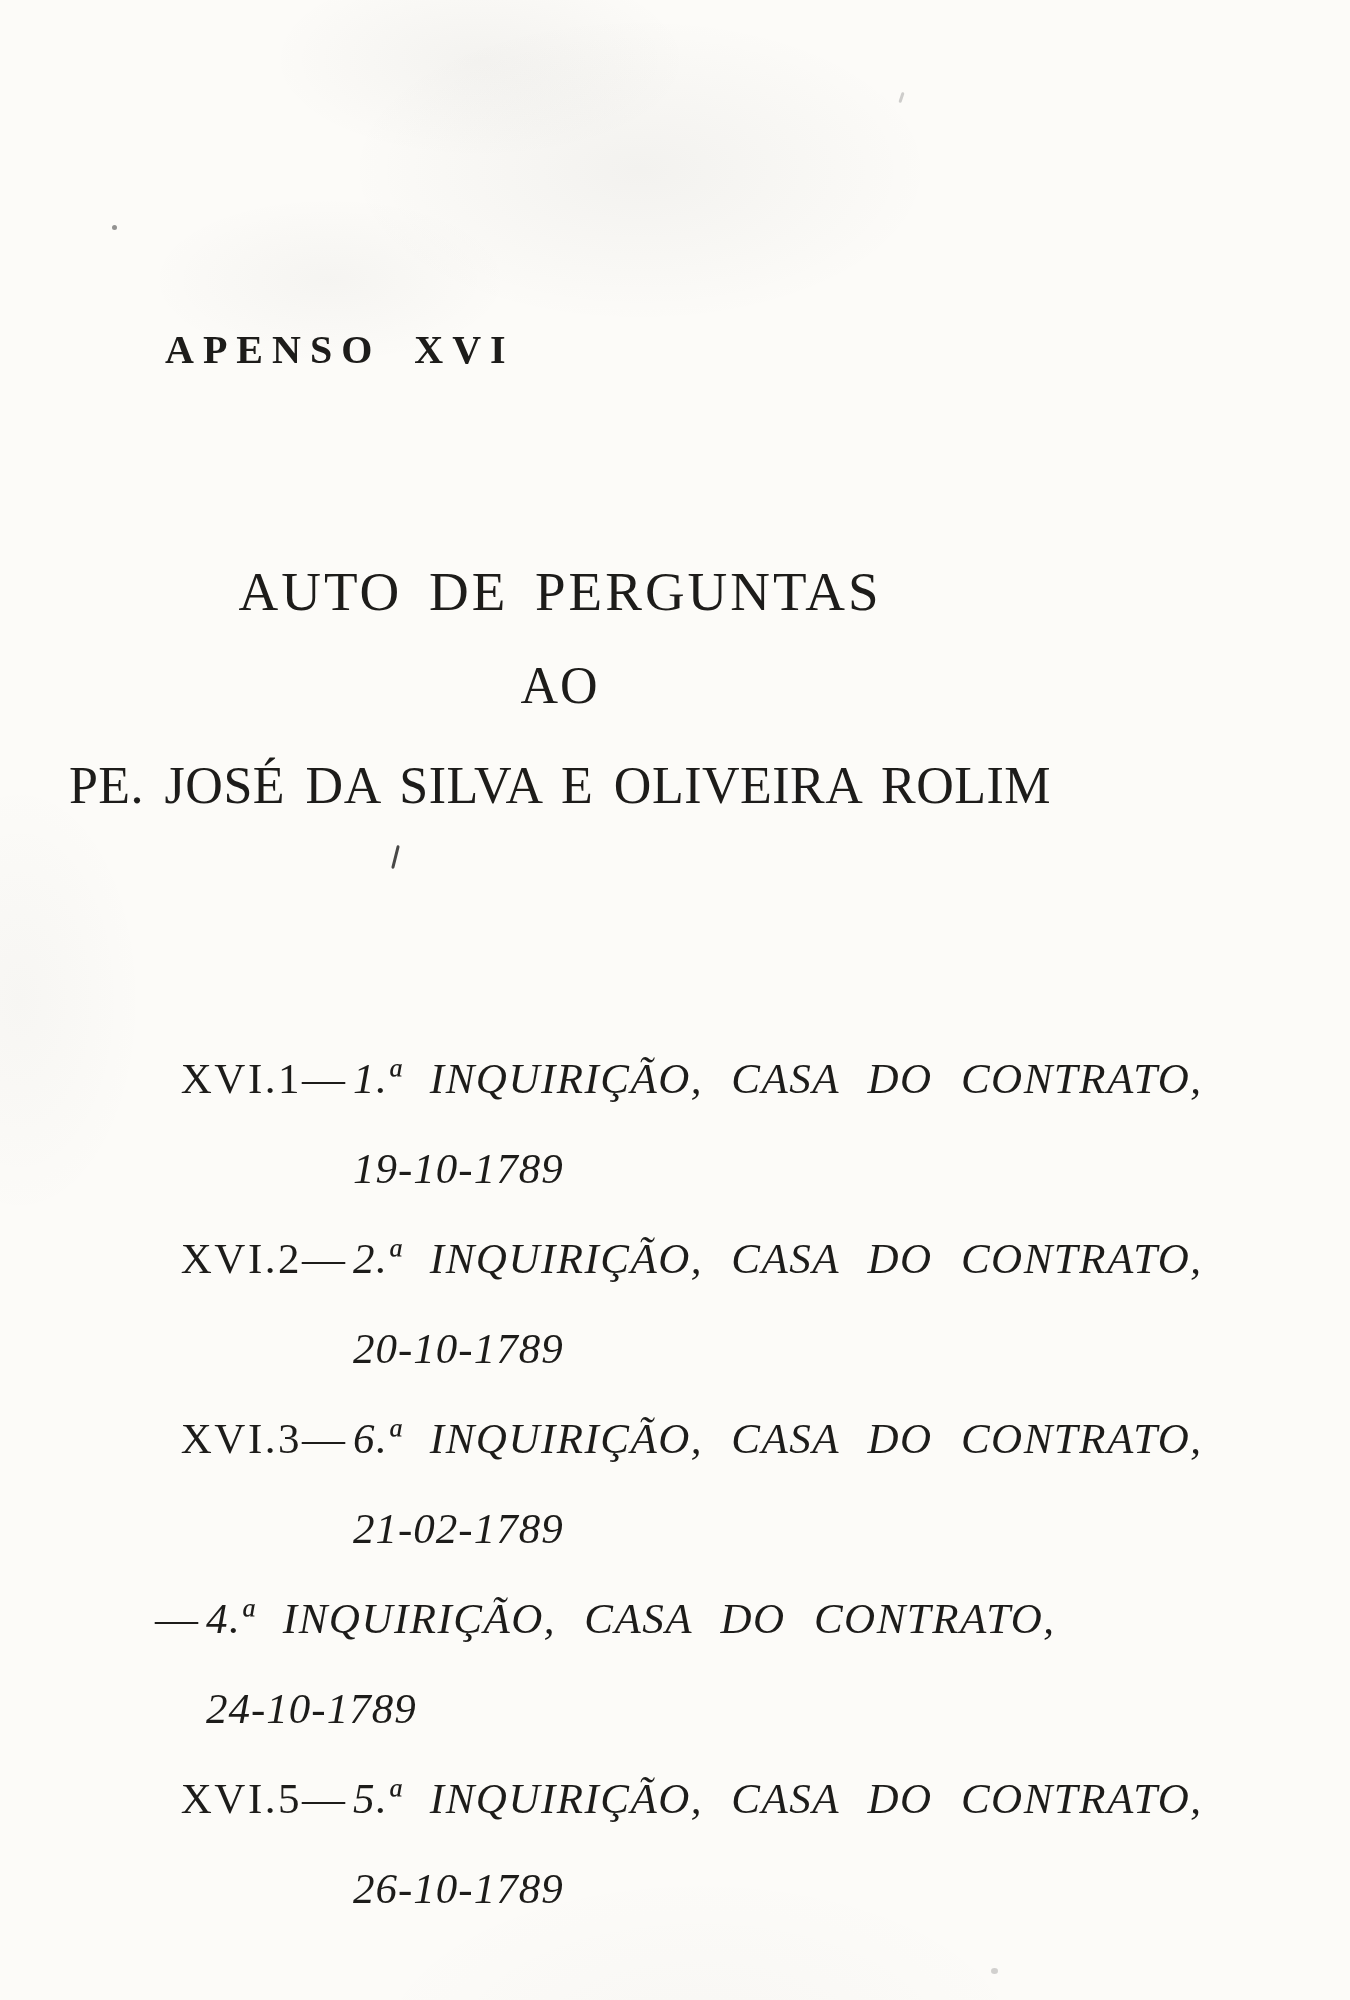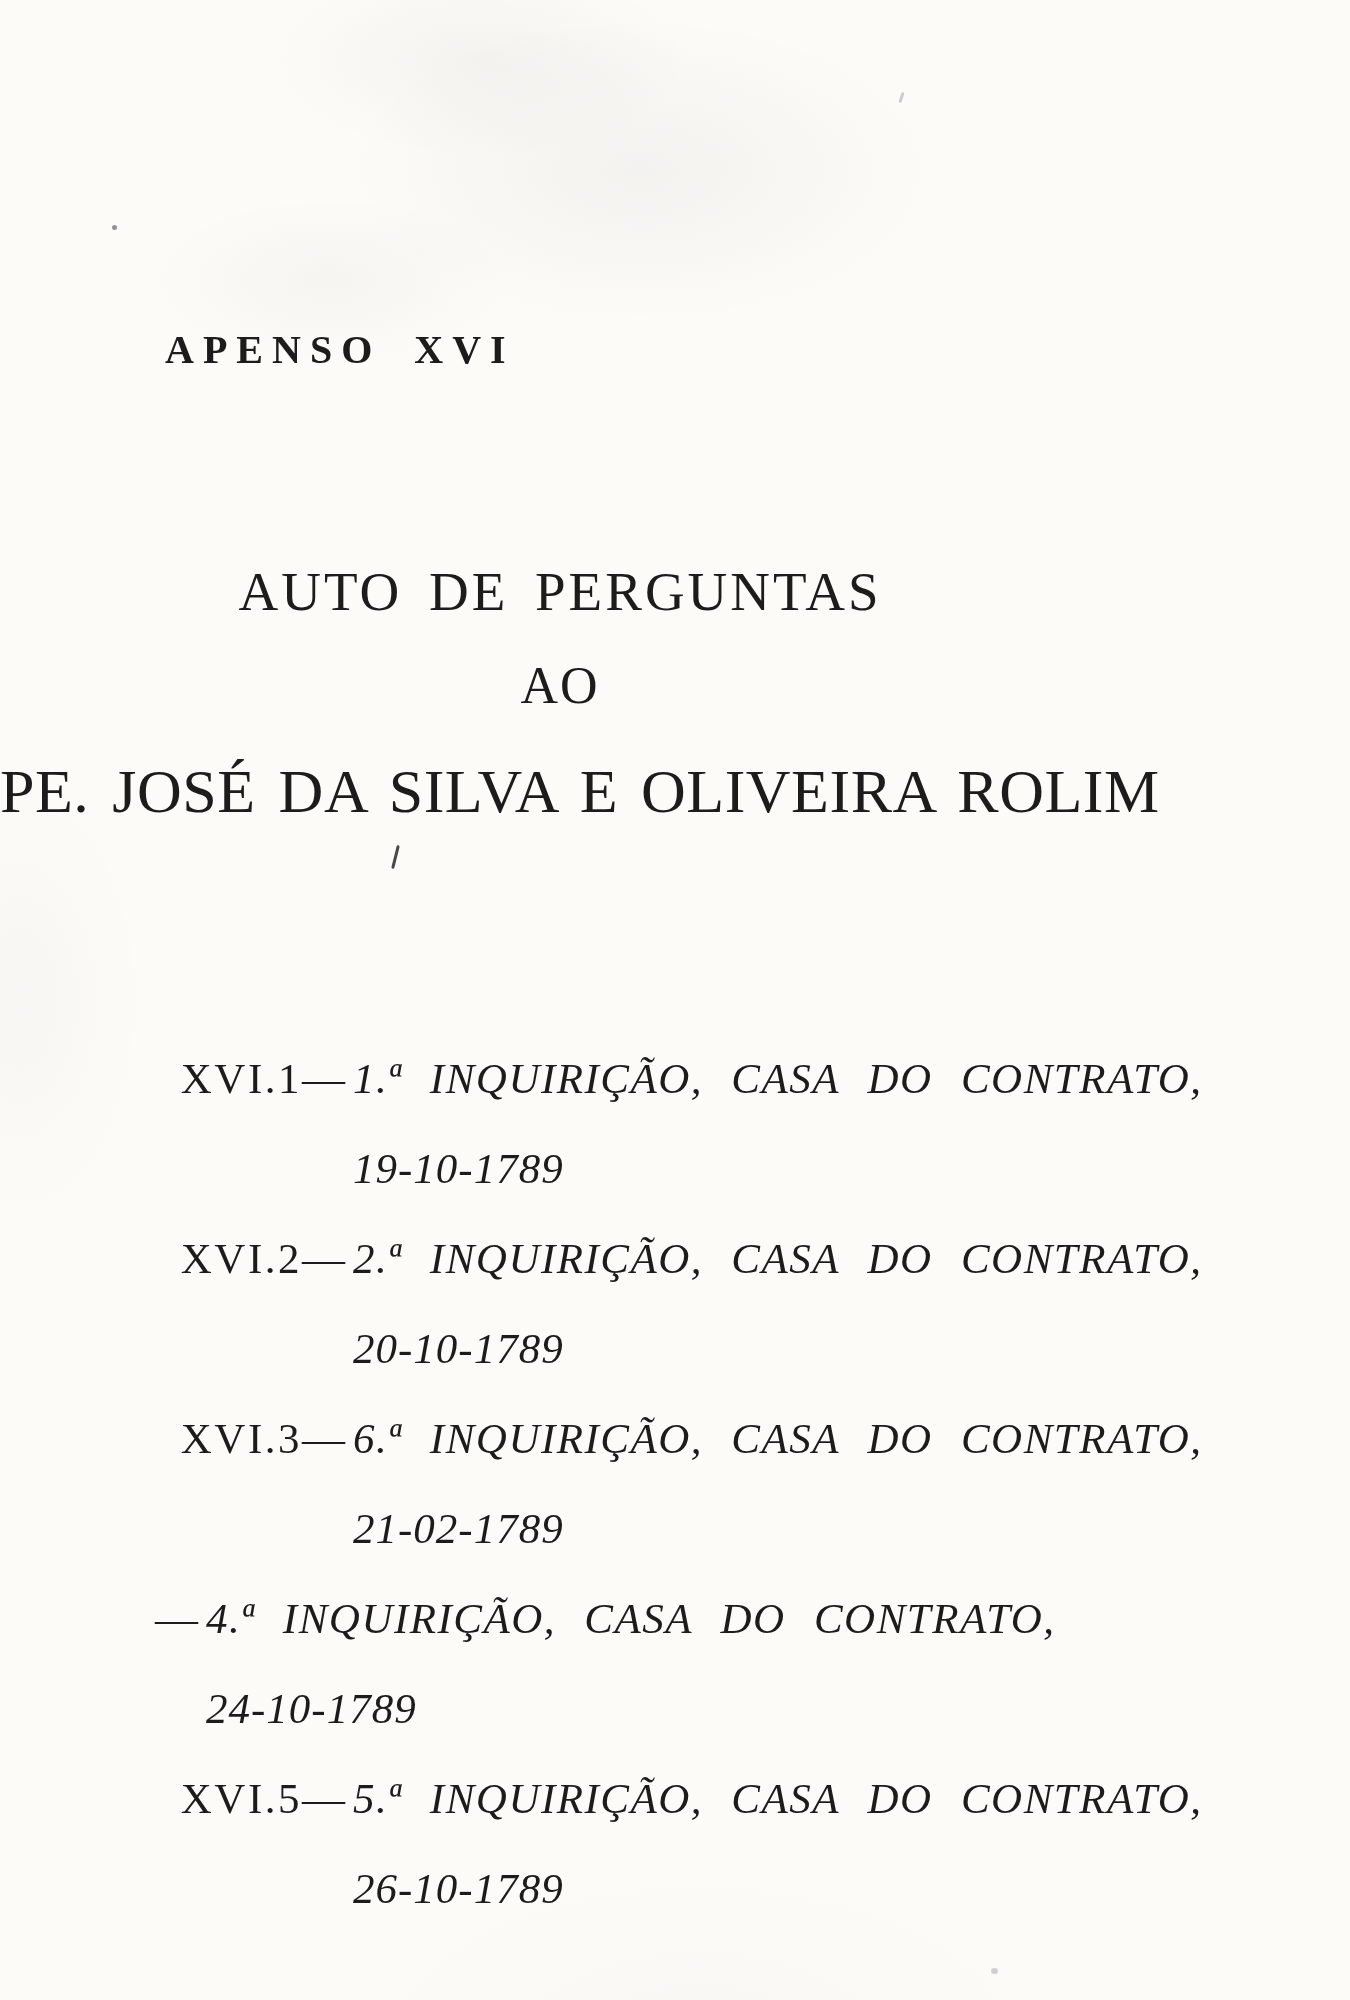--- a/index.html
+++ b/index.html
@@ -29,21 +29,21 @@
   .heading {
     position: absolute;
     left: 165px; top: 326px;
     font-size: 40px; font-weight: bold;
     letter-spacing: 9px; word-spacing: 14px;
     white-space: nowrap;
   }
   .title-block { position: absolute; left: 0; width: 1120px; text-align: center; white-space: nowrap; }
   .title    { top: 560px; font-size: 55px; letter-spacing: 3px; word-spacing: 10px; }
   .ao       { top: 656px; font-size: 52px; letter-spacing: 2px; }
-  .subtitle { top: 756px; font-size: 62px; letter-spacing: 0.5px; word-spacing: 7px; }
+  .subtitle { top: 756px; font-size: 52px; letter-spacing: 0.5px; word-spacing: 7px; }
 
   .entries {
     position: absolute;
     left: 155px; top: 1034px;
     width: 1040px;
   }
   .entry {
     display: flex;
     align-items: flex-start;
     font-size: 43px;

